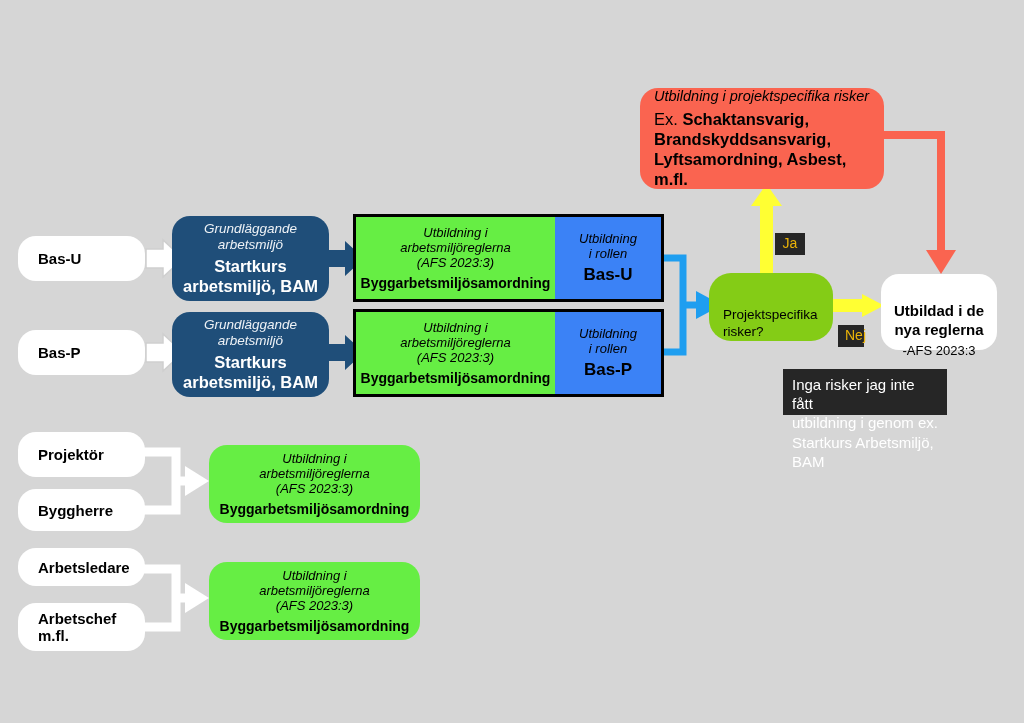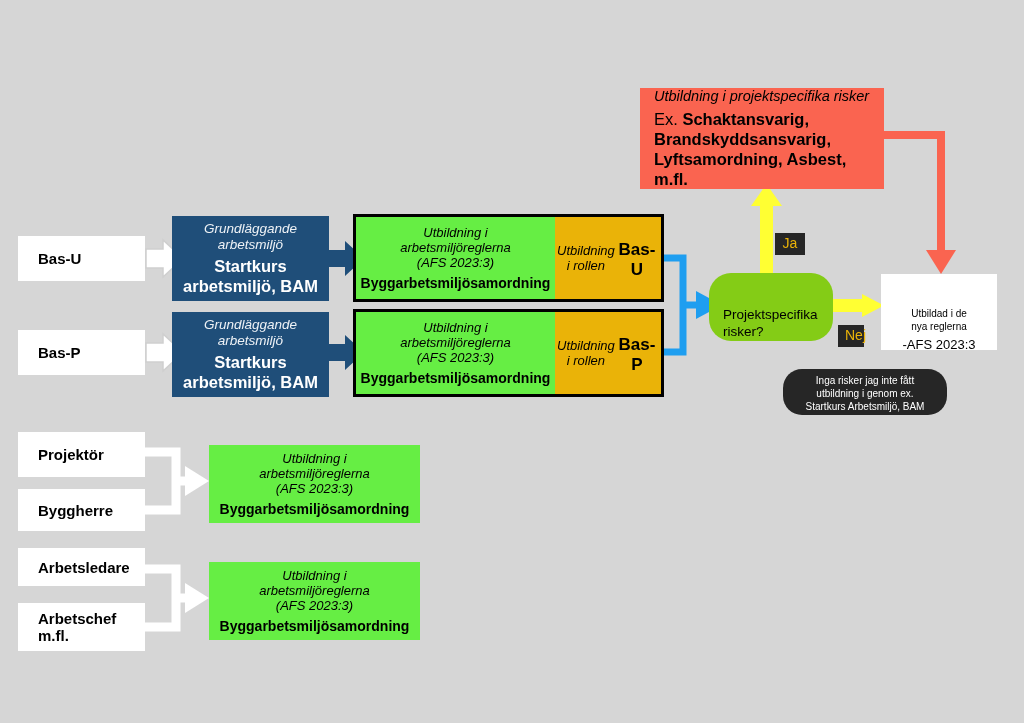--- a/index.html
+++ b/index.html
@@ -16,20 +16,21 @@
     overflow: hidden;
   }
   .box {
     position: absolute;
     box-sizing: border-box;
     display: flex;
     flex-direction: column;
     align-items: center;
     justify-content: center;
     text-align: center;
+    border-radius: 18px;
   }
   
   .white-box {
     background: #ffffff;
     color: #000000;
     font-weight: bold;
     font-size: 15px;
     border: none;
   }
   .white-box.left-pad {
@@ -70,24 +71,24 @@
     flex: 0 0 auto;
     display: flex;
     flex-direction: column;
     align-items: center;
     justify-content: center;
     text-align: center;
     padding: 4px 2px;
     box-sizing: border-box;
   }
   .compound .cyan-part {
-    background: #eab308;
+    background: #3b82f6;
     flex: 1 1 auto;
     display: flex;
-    flex-direction: row;
+    flex-direction: column;
     align-items: center;
     justify-content: center;
     text-align: center;
     padding: 4px 2px;
     box-sizing: border-box;
   }
   .ital-small {
     font-style: italic;
     font-size: 13px;
     line-height: 1.16;
@@ -144,40 +145,39 @@
     color: #000;
     text-align: left;
   }
   
   .result-box {
     background: #ffffff;
     color: #000;
     padding: 6px;
   }
   .result-box .bold {
-    font-weight: normal;
-    font-size: 10px;
+    font-weight: bold;
+    font-size: 15px;
     line-height: 1.25;
     margin-top: 36px;
   }
   .result-box .sub {
     font-size: 13px;
     margin-top: 4px;
   }
   
   .note-box {
     position: absolute;
     background: #262626;
     color: #ffffff;
-    font-size: 10px;
+    font-size: 15px;
     line-height: 1.28;
     box-sizing: border-box;
     padding: 6px 9px;
-    text-align: center;
-    border-radius: 19px;
+    text-align: left;
   }
   
   .tag-label {
     position: absolute;
     background: #262626;
     color: #eab308;
     font-size: 14px;
     font-weight: normal;
     box-sizing: border-box;
     padding: 2px 7px;

